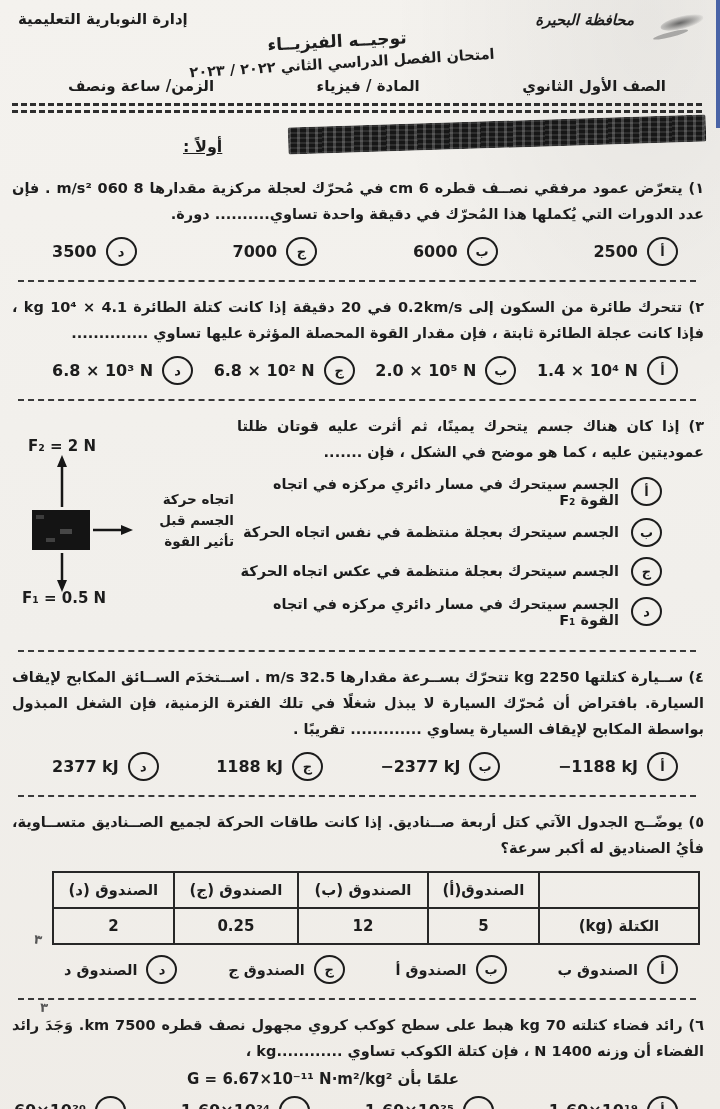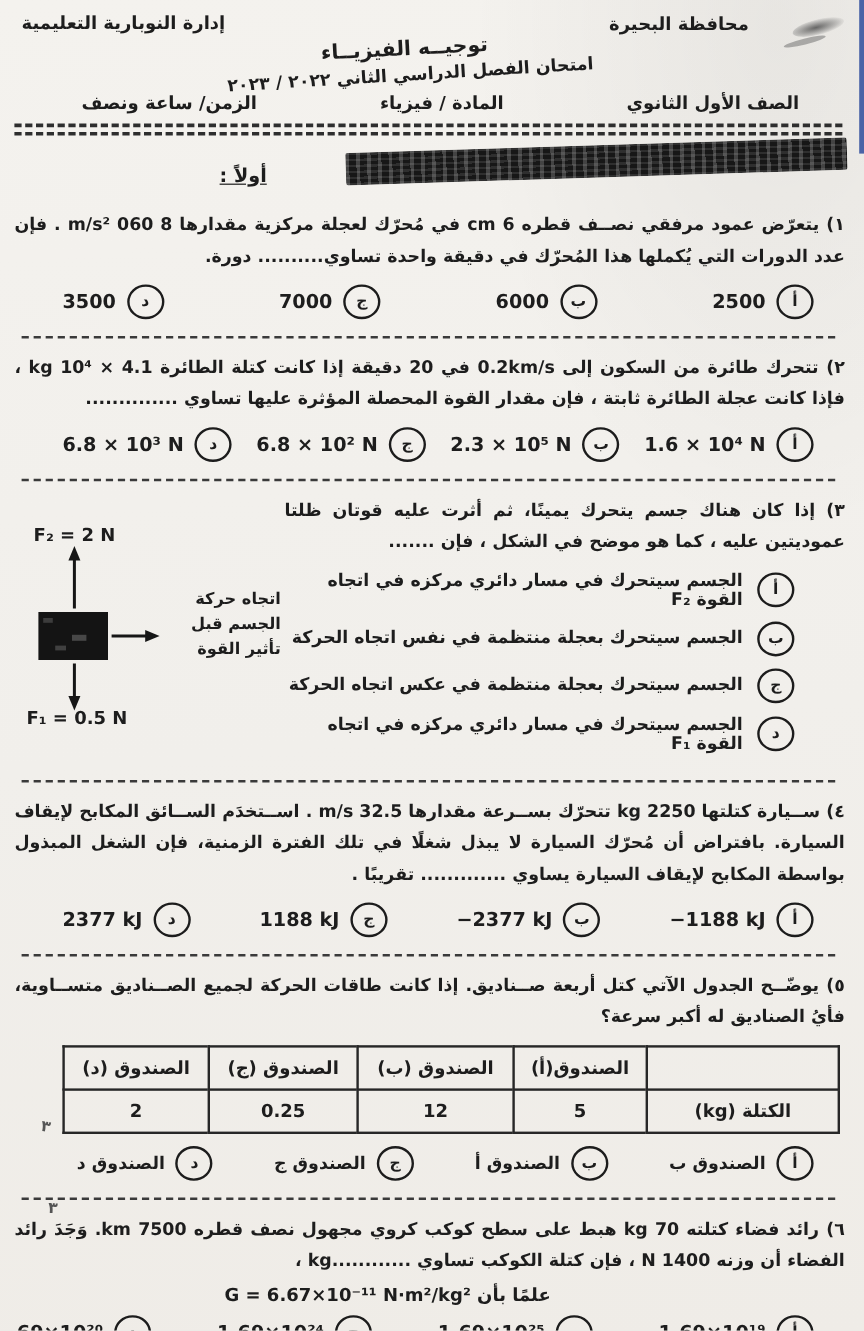--- a/index.html
+++ b/index.html
@@ -10,21 +10,21 @@
       radial-gradient(ellipse at 90% 2%, rgba(0,0,0,0.05), transparent 28%),
       linear-gradient(175deg,#f4f2ee 0%,#f1efeb 55%,#efece7 100%);
     direction:rtl;
     font-family:"DejaVu Sans",sans-serif;
     color:#1d1d1d;
   }
   .content{padding:6px 14px 0 8px;}
 
   
   .hrow1{display:flex;justify-content:space-between;align-items:flex-start;padding:4px 2px 0 10px;font-weight:bold;font-size:15px;}
-  .hgroup{display:flex;align-items:center;gap:36px;}
+  .hgroup{display:flex;align-items:center;gap:26px;font-style:italic;}
   .smudge{width:44px;height:13px;border-radius:50%;transform:rotate(-14deg);margin-top:6px;
     background:radial-gradient(ellipse at 45% 50%, rgba(70,70,70,.8), rgba(120,120,120,.35) 55%, transparent 75%);
     box-shadow:-14px 9px 0 -4px rgba(90,90,90,.45);}
   .hc1{text-align:center;font-size:17px;font-weight:bold;transform:rotate(-3deg);margin:2px 40px 0 0;}
   .hc2{text-align:center;font-size:14.5px;font-weight:bold;transform:rotate(-3.5deg);margin:4px 30px 0 0;}
   .hrow3{display:flex;justify-content:space-between;font-weight:bold;font-size:15px;padding:6px 40px 0 60px;}
 
   .sep2{margin:8px 4px 0;height:4px;border-top:3px dashed #2e2e2e;border-bottom:3px dashed #2e2e2e;}
   .sep{border:0;border-top:2.5px dashed #3a3a3a;margin:12px 10px 0;}
 
@@ -127,25 +127,25 @@
           </div>
       </div>
     </section>
     <hr class="sep">
 
     <section class="q">
       <p class="qtext"><span class="qnum">٢)</span> <span>تتحرك طائرة من السكون إلى 0.2km/s في 20 دقيقة إذا كانت كتلة الطائرة 4.1 × 10⁴ kg ، فإذا كانت عجلة الطائرة ثابتة ، فإن مقدار القوة المحصلة المؤثرة عليها تساوي ..............</span></p>
       <div class="opts">
         <div class="opt">
             <span class="circle">أ</span>
-            <span class="val">1.6 × 10⁴ N</span>
-          </div>
-        <div class="opt">
-            <span class="circle">ب</span>
-            <span class="val">2.3 × 10⁵ N</span>
+            <span class="val">1.4 × 10⁴ N</span>
+          </div>
+        <div class="opt">
+            <span class="circle">ب</span>
+            <span class="val">2.0 × 10⁵ N</span>
           </div>
         <div class="opt">
             <span class="circle">ج</span>
             <span class="val">6.8 × 10² N</span>
           </div>
         <div class="opt">
             <span class="circle">د</span>
             <span class="val">6.8 × 10³ N</span>
           </div>
       </div>

